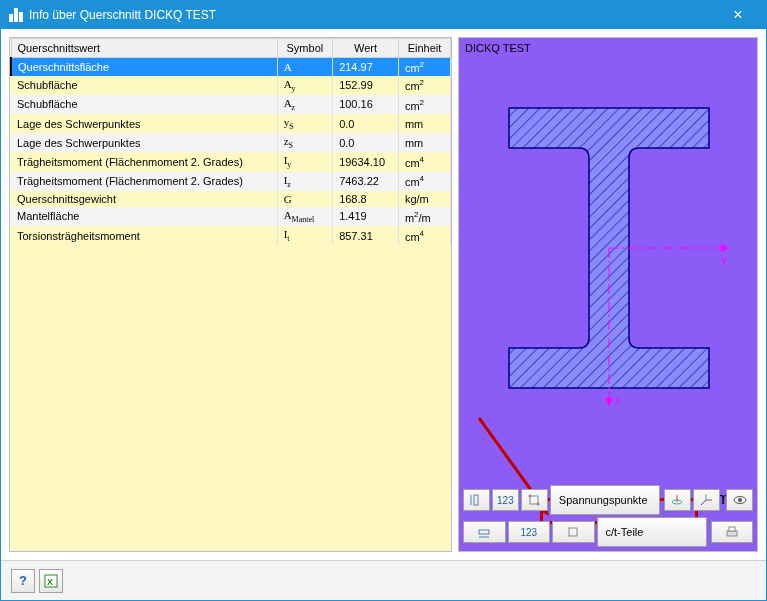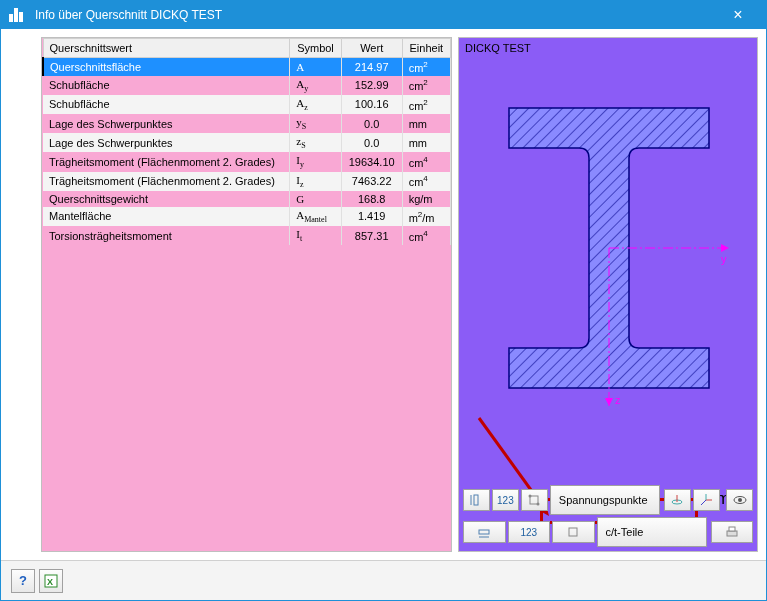--- a/index.html
+++ b/index.html
@@ -1,35 +1,35 @@
 <!DOCTYPE html>
 <html><head>
 <meta charset="utf-8">
 <style>
 * { box-sizing: border-box; margin: 0; padding: 0; }
 body { font-family: "Segoe UI", Tahoma, sans-serif; font-size: 11px; background: #fff; }
 .window { width: 767px; height: 601px; border: 1px solid #1e90d8; display: flex; flex-direction: column; }
-.titlebar { height: 28px; background: #1e90d8; color: #fff; display: flex; align-items: center; padding: 0 8px; gap: 6px; }
+.titlebar { height: 28px; background: #1e90d8; color: #fff; display: flex; align-items: center; padding: 0 8px; }
 .titlebar .ticon { width: 14px; height: 14px; margin-right: 6px; display: flex; gap: 1px; }
 .titlebar .ticon span { width: 4px; background: #fff; }
 .titlebar .ticon span:nth-child(1){height:8px;margin-top:6px}
 .titlebar .ticon span:nth-child(2){height:14px}
 .titlebar .ticon span:nth-child(3){height:10px;margin-top:4px}
 .titlebar .title { flex: 1; font-size: 12px; }
 .titlebar .close { width: 40px; text-align: center; font-size: 16px; cursor: pointer; }
 .content { flex: 1; display: flex; padding: 8px; gap: 6px; }
-.left { flex: 1; border: 1px solid #bfbfbf; background: #f9a8d4; margin-left: 32px; }
+.left { flex: 1; border: 1px solid #bfbfbf; background: #fef9c3; }
 table { width: 100%; border-collapse: collapse; }
 th { background: #f0f0f0; border: 1px solid #d0d0d0; padding: 3px 6px; text-align: left; font-weight: normal; font-size: 11px; }
 th.c { text-align: center; }
 td { border-right: 1px solid #e0e0e0; padding: 2px 6px; font-size: 11px; }
 tr.sel td { background: #1e90ff; color: #fff; }
 tr.sel td:first-child { border-left: 2px solid #000; }
 tr.alt td { background: #f4f4f4; }
-td.num { text-align: center; }
+td.num { text-align: left; }
 td.sym { font-family: "Times New Roman", serif; }
 .sub { font-size: 8px; vertical-align: sub; }
 .sup { font-size: 8px; vertical-align: super; }
 .right { width: 300px; display: flex; flex-direction: column; }
 .preview { flex: 1; border: 1px solid #bfbfbf; background: #8b5cf6; position: relative; padding: 4px; }
 .preview .label { position: absolute; top: 4px; left: 6px; font-size: 11px; color: #000; }
 .preview .unit { position: absolute; bottom: 42px; right: 8px; font-size: 17px; color: #000; }
 .beam-svg { position: absolute; top: 30px; left: 30px; }
 .toolbar-area { position: absolute; bottom: 4px; left: 4px; right: 4px; }
 .trow { display: flex; align-items: center; gap: 2px; margin-top: 2px; }

